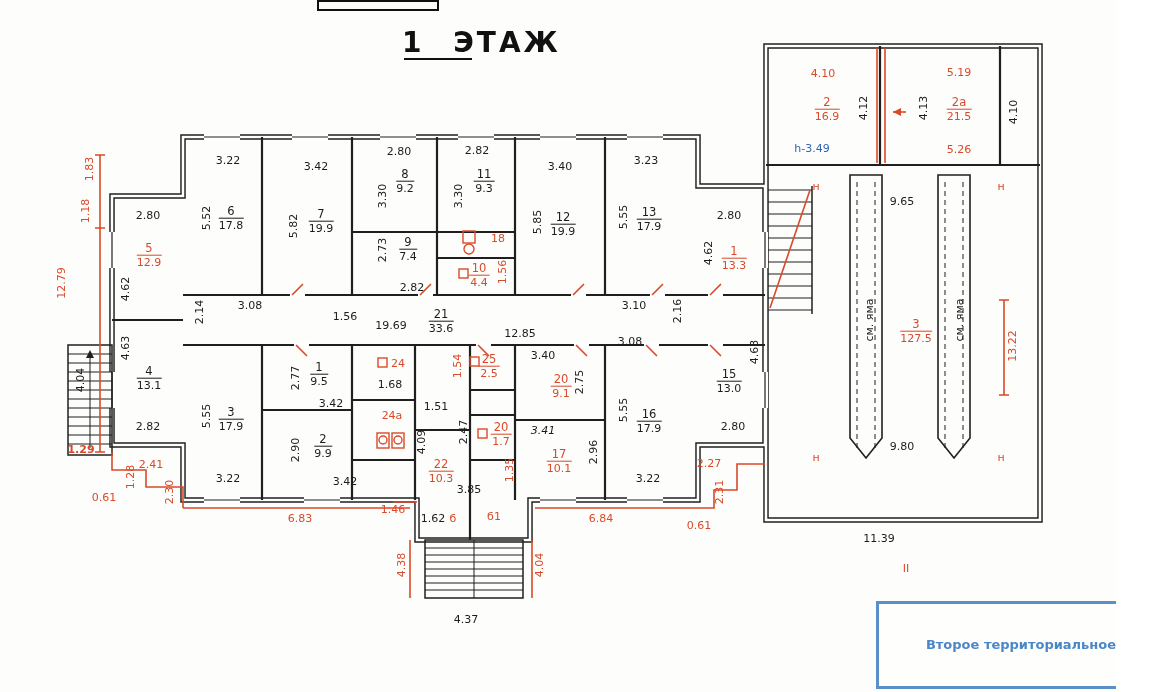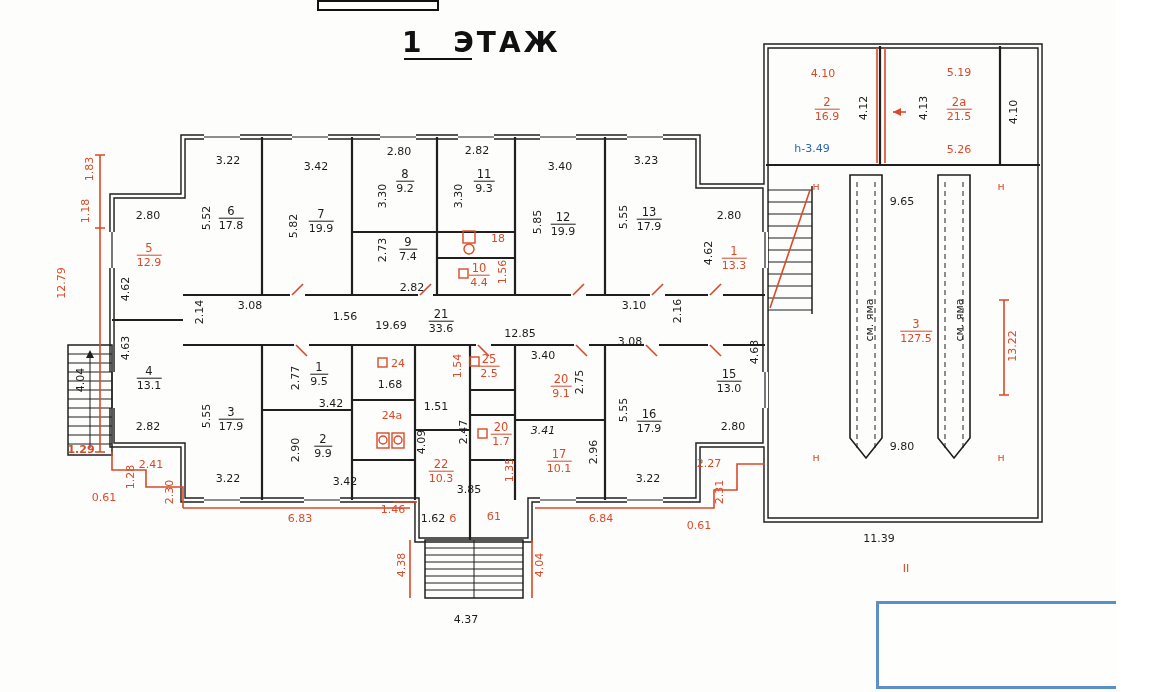--- a/index.html
+++ b/index.html
@@ -358,16 +358,17 @@
         <div class="ra">21.5</div>
       </div>
       <div class="room cr" style="left: 916px; top: 331px;">
         <div class="rn">3</div>
         <div class="ra">127.5</div>
       </div>
     </div>
 
   <div class="stamp">
     <div class="stamp-right">
+      <div>Второе территориальное</div>
     </div>
   </div>
 
 </div>
 
 </body></html>

